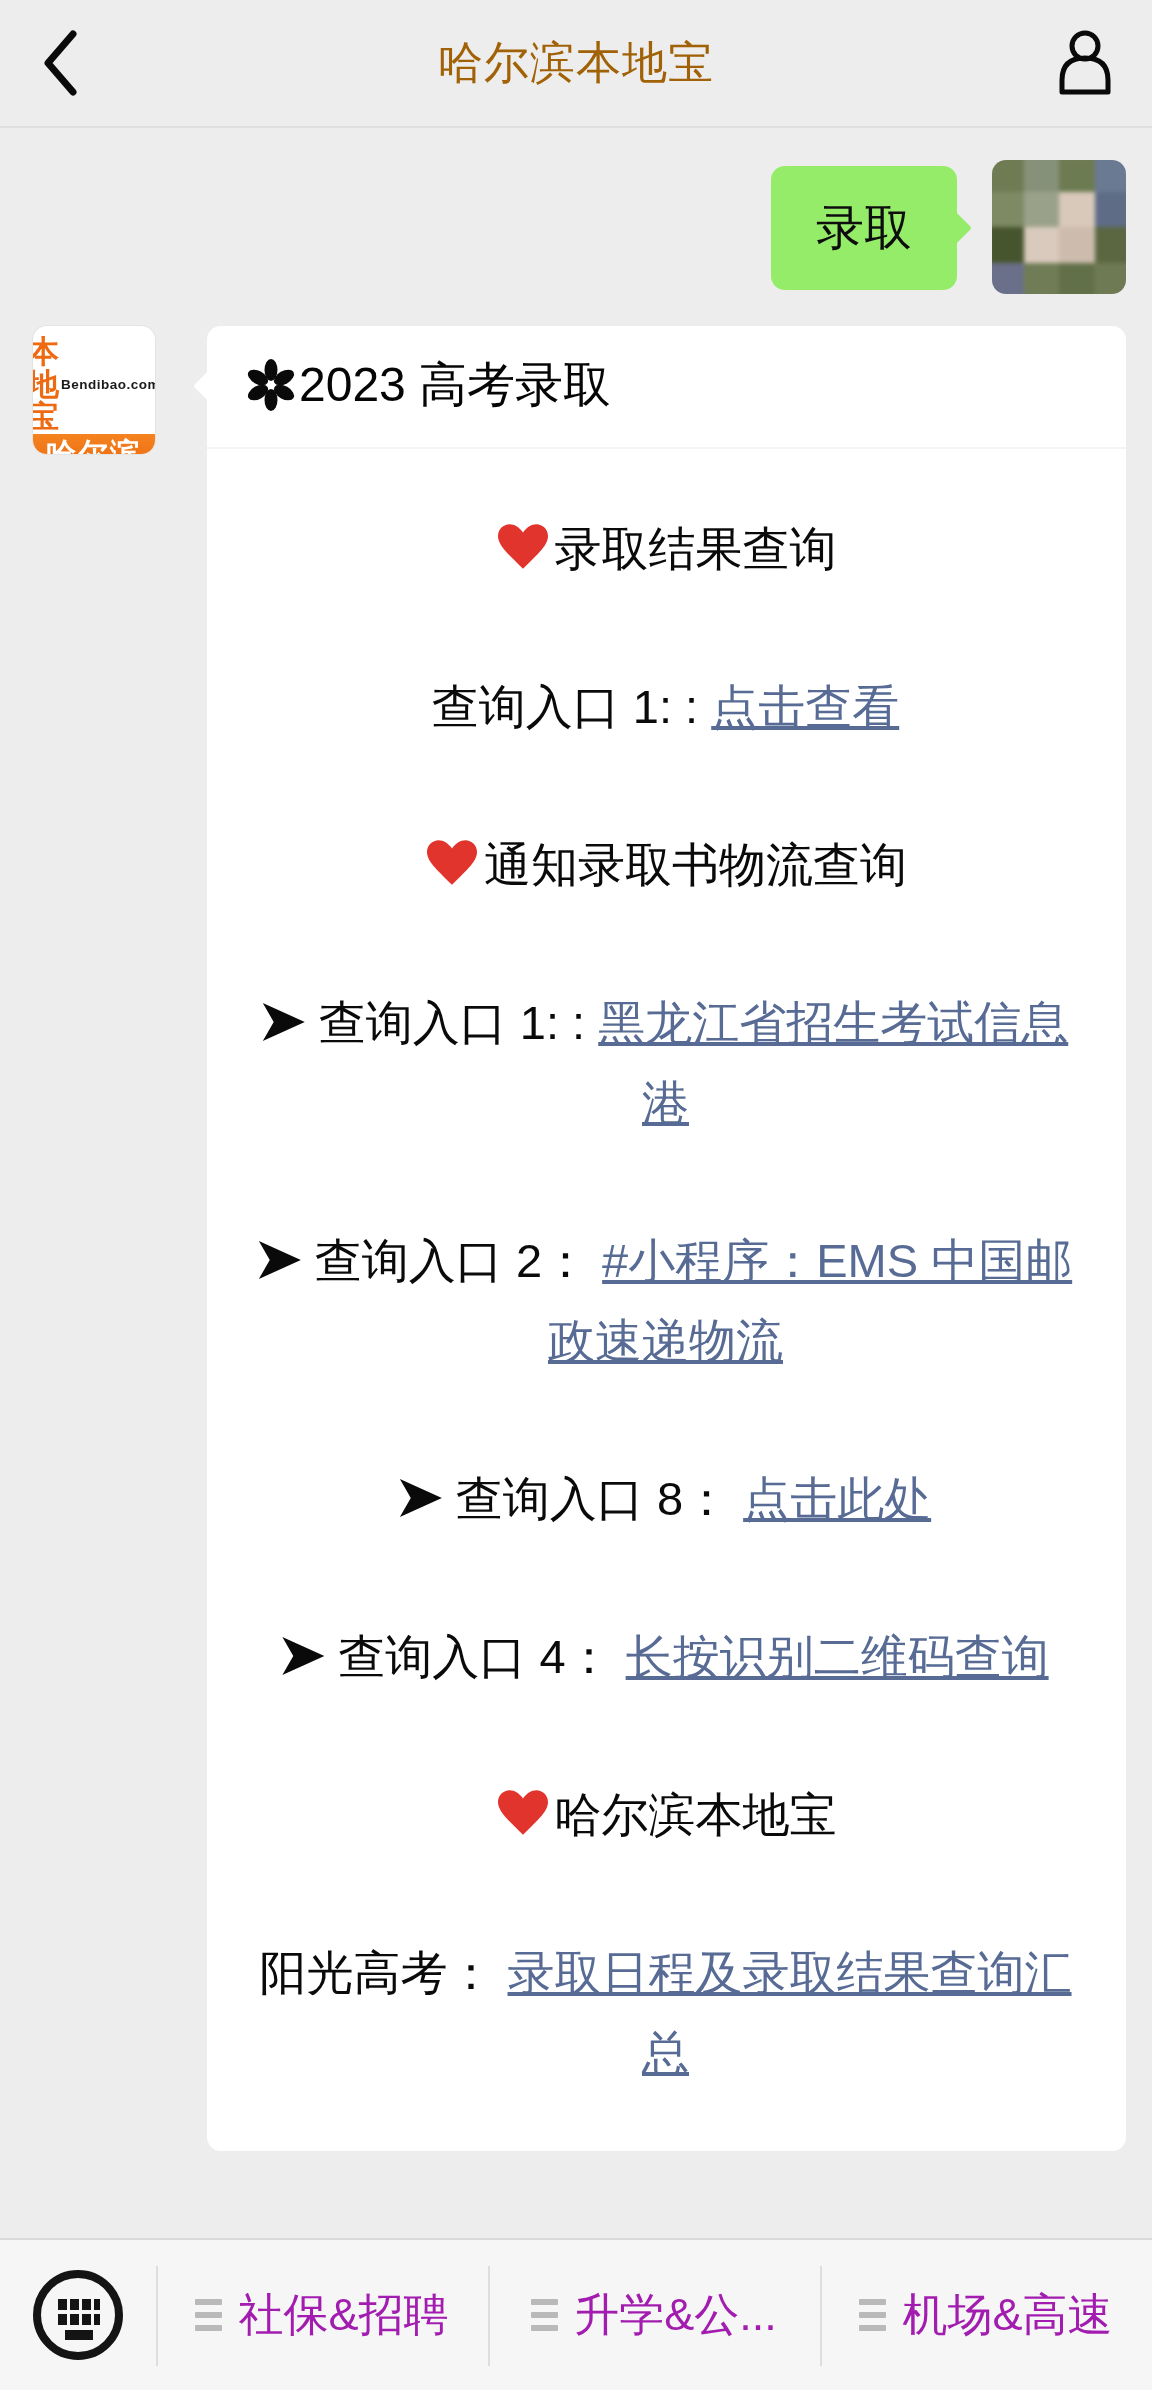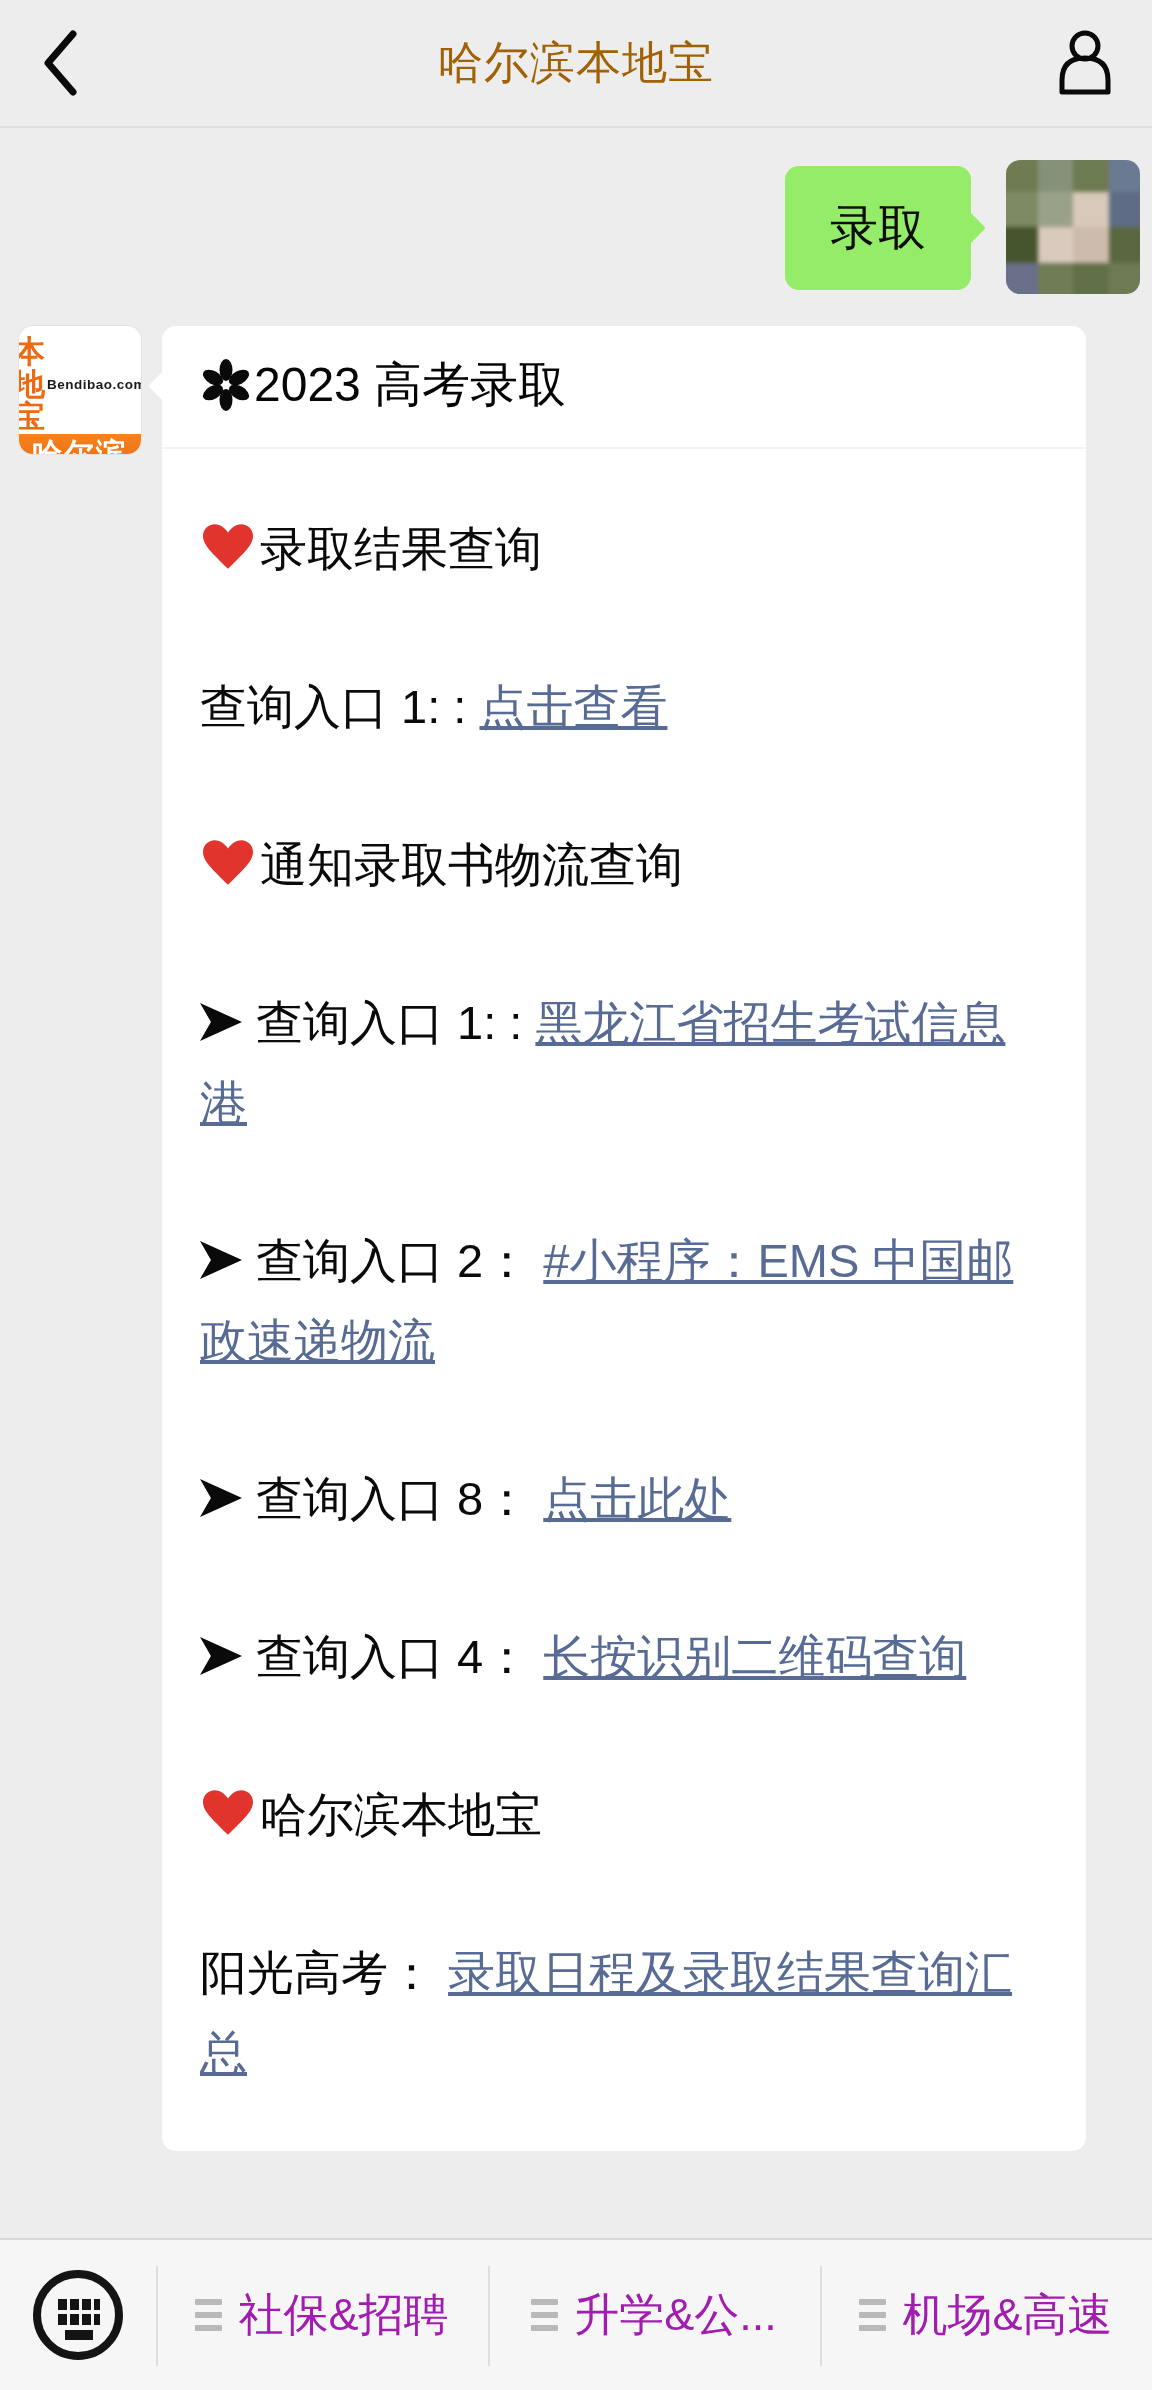--- a/index.html
+++ b/index.html
@@ -34,21 +34,21 @@
   }
   .header .contact {
     position: absolute; right: 32px; top: 50%;
     transform: translateY(-50%);
     width: 70px; height: 76px;
     display: flex; align-items: center; justify-content: center;
     cursor: pointer;
   }
 
   
-  .chat { padding: 0 12px; }
+  .chat { padding: 0 26px; text-align: center; }
 
   .user-row {
     display: flex; justify-content: flex-end; align-items: flex-start;
     margin-top: 32px;
   }
   .bubble-green {
     position: relative;
     margin-top: 6px;
     margin-right: 35px;
     background: var(--bubble_green, #95ec69);
@@ -116,21 +116,21 @@
     background: linear-gradient(180deg, #f5831f, #ea650d);
     display: flex; align-items: center; justify-content: center;
     color: #fff; font-size: 30px; font-weight: bold; letter-spacing: 2px;
   }
 
   .bubble-white {
     position: relative;
     background: #fff;
     border-radius: 14px;
     width: 924px;
-    margin-left: 21px;
+    margin-left: 52px;
   }
   .bubble-white::before {
     content: "";
     position: absolute; left: -9px; top: 48px;
     width: 24px; height: 24px;
     background: #fff;
     transform: rotate(45deg);
     border-radius: 3px;
   }
   .msg-title {

